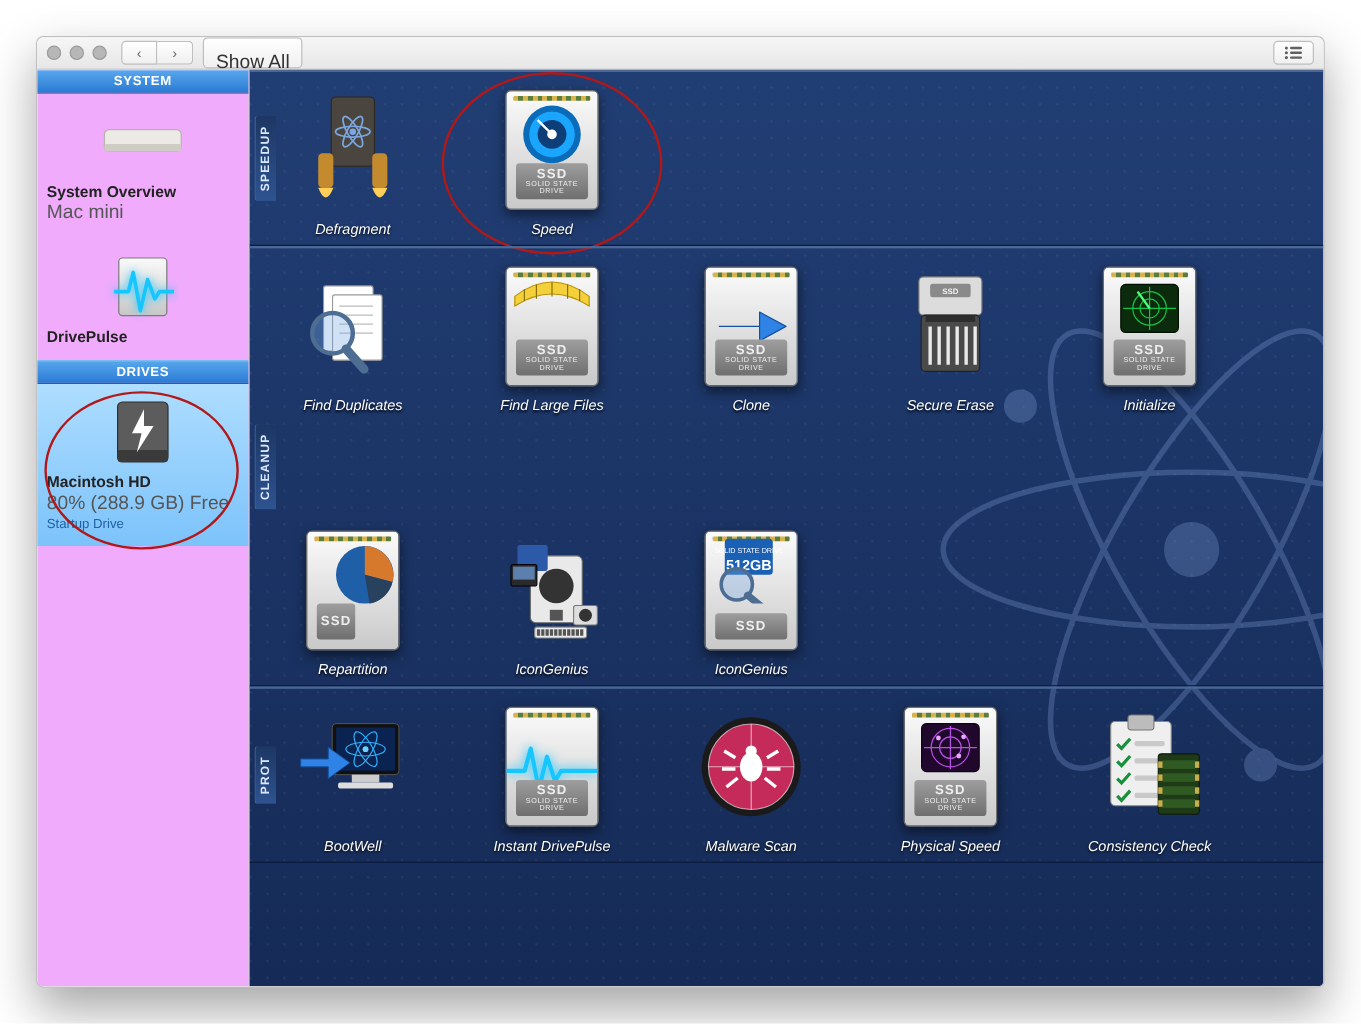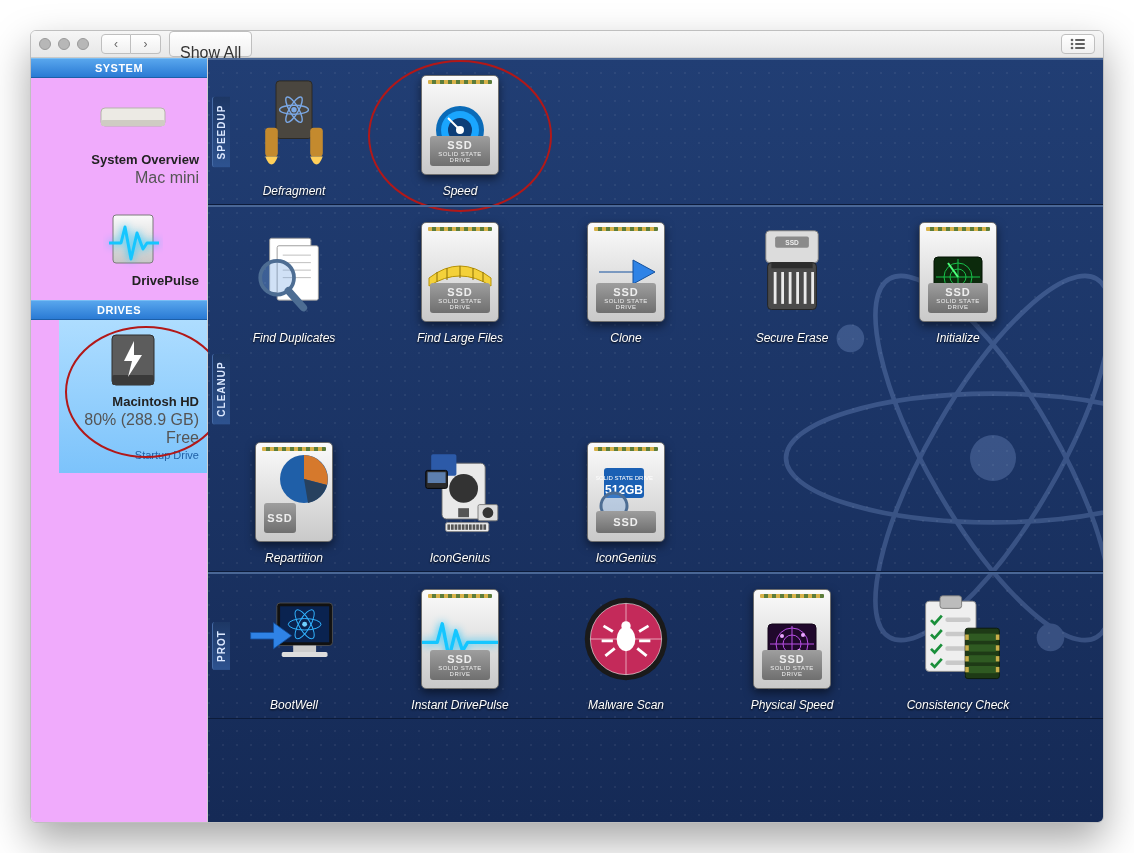--- a/index.html
+++ b/index.html
@@ -55,21 +55,21 @@
   .sidebar {
     width:177px; background:#f0abfc; border-right:1px solid #cfcfcf;
     display:flex; flex-direction:column;
   }
   .sb-head {
     background:linear-gradient(#58a6ed,#2a7ad4);
     color:#fff; font-weight:bold; font-size:11px; text-align:center;
     padding:3px 0; letter-spacing:0.5px;
     border-top:1px solid #79bdf4; border-bottom:1px solid #1d5fa8;
   }
-  .sb-item { text-align:right; padding:14px 8px 12px; position:relative;margin-left:28px;}
+  .sb-item { text-align:left; padding:14px 8px 12px; position:relative;}
   .sb-item.selected { background:linear-gradient(#aeddff,#7cc3fb); }
   .sb-item .ico { width:72px; height:52px; margin:0 auto 8px; display:flex;align-items:center;justify-content:center;}
   .sb-title { font-size:13px; font-weight:bold; color:#222; }
   .sb-sub   { font-size:16px; color:#555; margin-top:2px;}
   .sb-sub2  { font-size:11px; color:#2061a7; margin-top:2px;}
   .red-ring {
     position:absolute; border:2px solid #b21818; border-radius:50%;
   }
   
   .main {
@@ -115,21 +115,21 @@
     background:repeating-linear-gradient(90deg,#d8b24a 0 4px,#5b7c3a 4px 8px);
     border-radius:1px;
   }
   .ssd-plate{
     position:absolute;left:8px;right:8px;bottom:8px;height:30px;border-radius:3px;
     background:linear-gradient(#9e9e9e,#6f6f6f);
     display:flex;flex-direction:column;align-items:center;justify-content:center;
     color:#eee; font-size:11px; font-weight:bold; letter-spacing:1px;
   }
   .ssd-plate small{font-size:6px;letter-spacing:0.5px;font-weight:normal;}
-  .overlay{position:absolute;inset:0;display:flex;align-items:center;justify-content:center;padding-top:10px;}
+  .overlay{position:absolute;inset:0;display:flex;align-items:flex-start;justify-content:center;padding-top:10px;}
 </style>
 </head>
 <body>
 
 <div class="window">
 
   <div class="titlebar">
     <div class="traffic">
       <div class="dot"></div>
       <div class="dot"></div>

